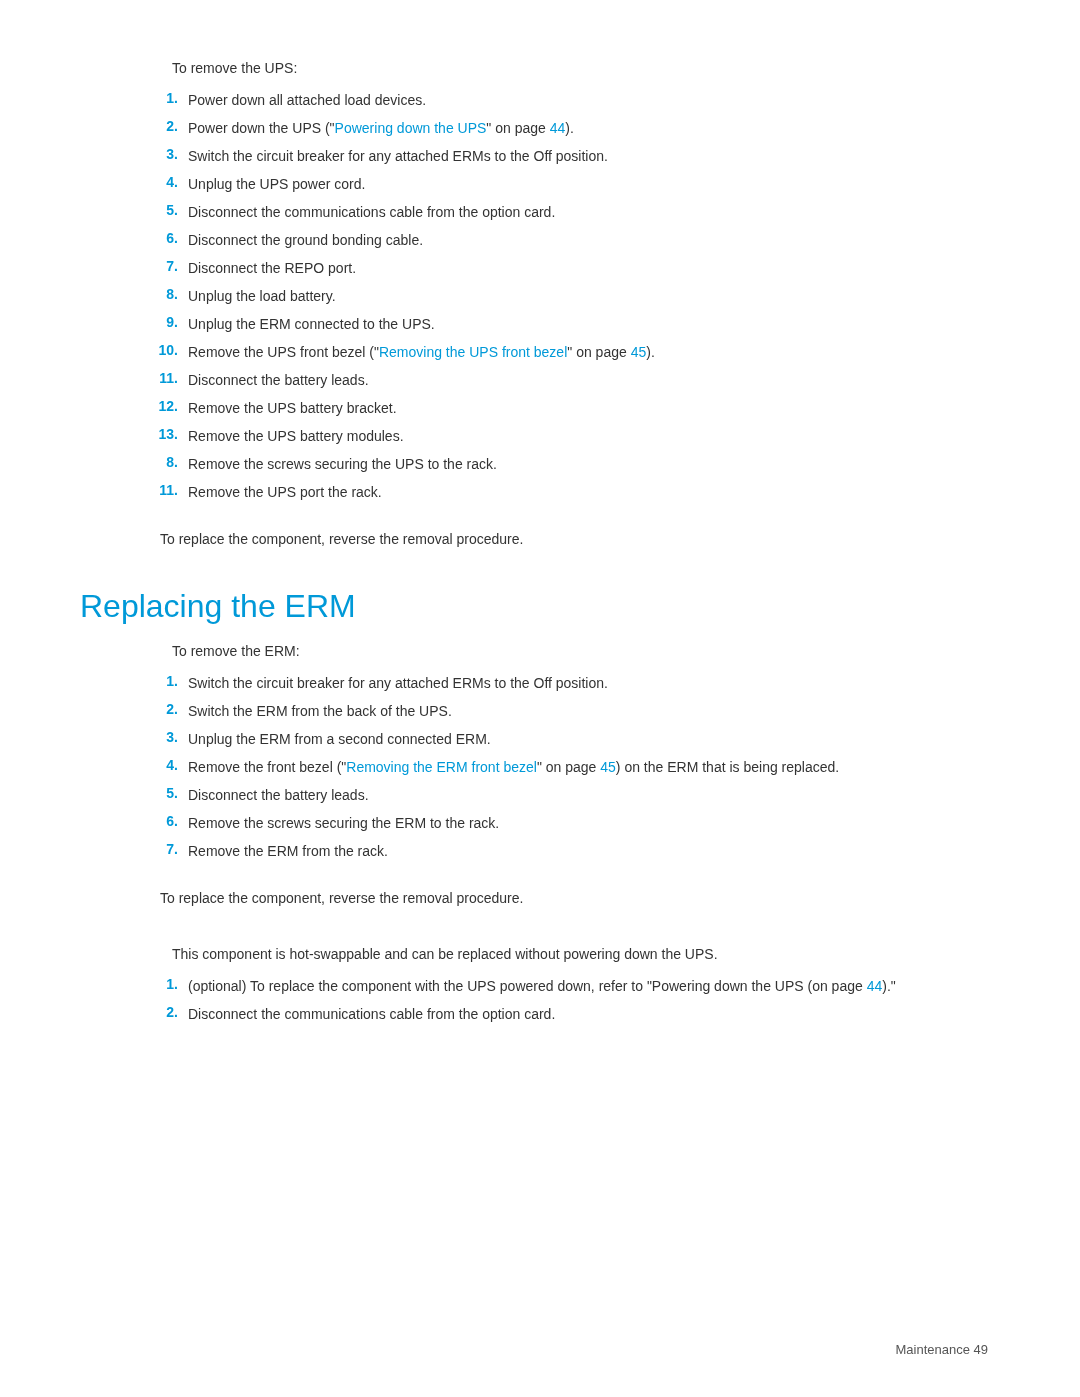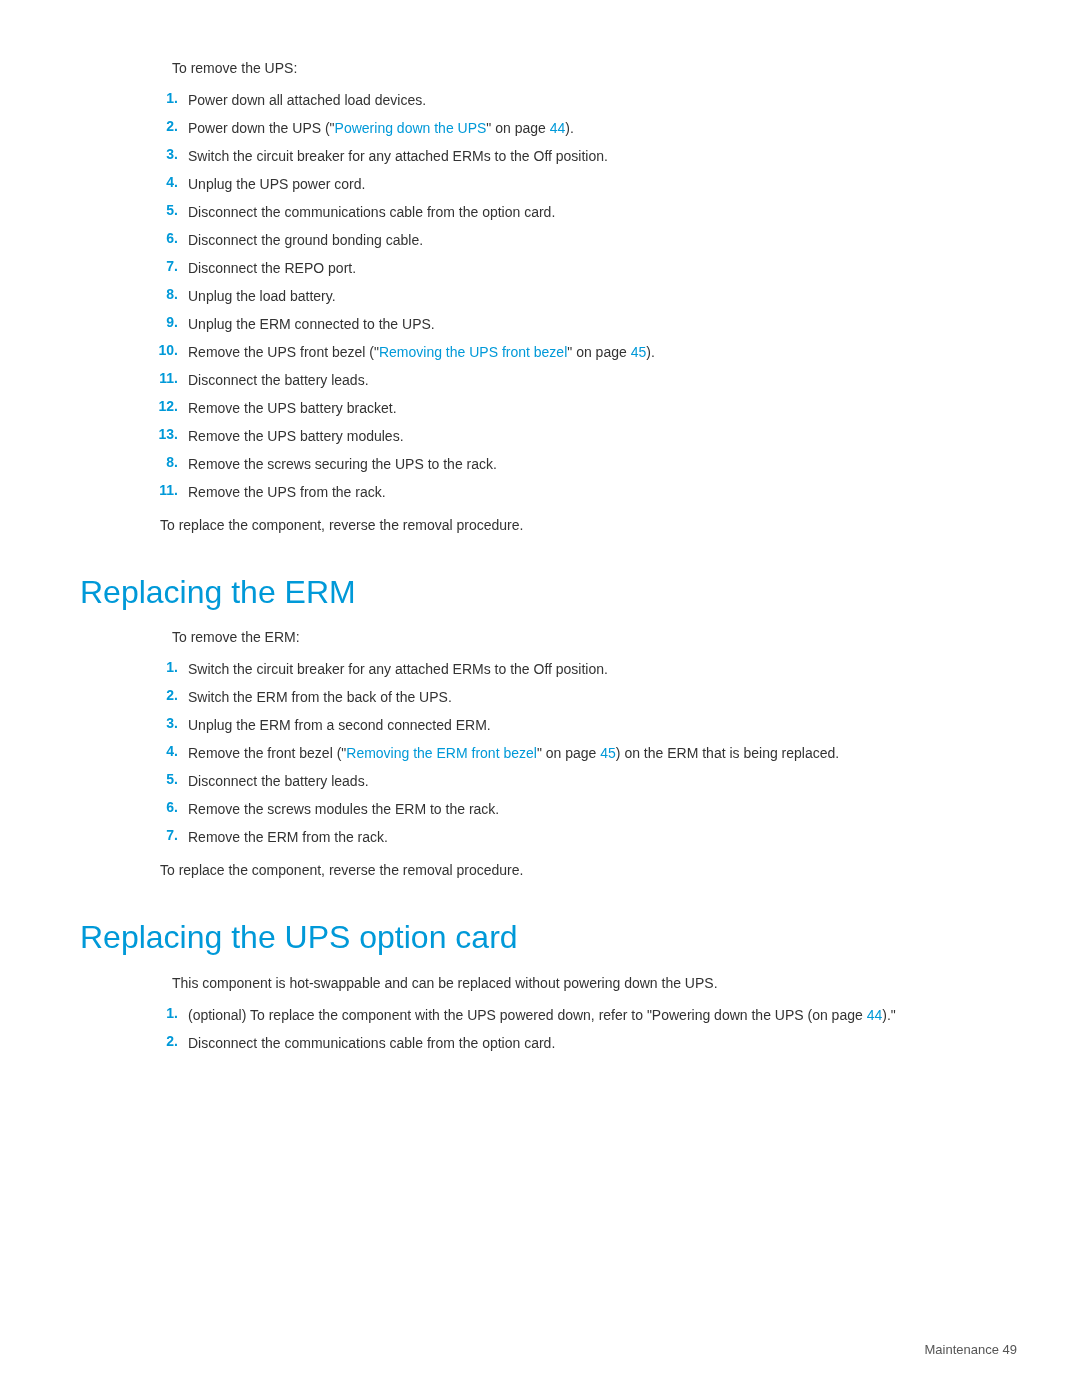--- a/index.html
+++ b/index.html
@@ -67,29 +67,29 @@
       line-height: 1.5;
     }
 
     a.inline-link {
       color: #0099d8;
       text-decoration: none;
     }
 
     .closing-text {
       margin-left: 80px;
-      margin-top: 14px;
+      margin-top: 28px;
       font-size: 14px;
       color: #333;
     }
 
     .footer {
       position: absolute;
       bottom: 40px;
-      right: 63px;
+      right: 92px;
       font-size: 13px;
       color: #555;
     }
   </style>
 </head>
 <body>
 
 <div>
 
   <div class="section">
@@ -146,21 +146,21 @@
       <li>
         <span class="num">13.</span>
         <span class="text">Remove the UPS battery modules.</span>
       </li>
       <li>
         <span class="num">8.</span>
         <span class="text">Remove the screws securing the UPS to the rack.</span>
       </li>
       <li>
         <span class="num">11.</span>
-        <span class="text">Remove the UPS from the rack.</span>
+        <span class="text">Remove the UPS port the rack.</span>
       </li>
     </ol>
     <p class="closing-text">To replace the component, reverse the removal procedure.</p>
   </div>
 
   <div class="section">
     <h1 class="section-title">Replacing the ERM</h1>
     <p class="intro-text">To remove the ERM:</p>
     <ol class="ordered-list">
       <li>
@@ -178,32 +178,31 @@
       <li>
         <span class="num">4.</span>
         <span class="text">Remove the front bezel ("<a class="inline-link">Removing the ERM front bezel</a>" on page <a class="inline-link">45</a>) on the ERM that is being replaced.</span>
       </li>
       <li>
         <span class="num">5.</span>
         <span class="text">Disconnect the battery leads.</span>
       </li>
       <li>
         <span class="num">6.</span>
-        <span class="text">Remove the screws modules the ERM to the rack.</span>
+        <span class="text">Remove the screws securing the ERM to the rack.</span>
       </li>
       <li>
         <span class="num">7.</span>
         <span class="text">Remove the ERM from the rack.</span>
       </li>
     </ol>
     <p class="closing-text">To replace the component, reverse the removal procedure.</p>
   </div>
 
   <div class="section">
-    <h1 class="section-title">Replacing the UPS option card</h1>
     <p class="intro-text">This component is hot-swappable and can be replaced without powering down the UPS.</p>
     <ol class="ordered-list">
       <li>
         <span class="num">1.</span>
         <span class="text">(optional) To replace the component with the UPS powered down, refer to "Powering down the UPS (on page <a class="inline-link">44</a>)."</span>
       </li>
       <li>
         <span class="num">2.</span>
         <span class="text">Disconnect the communications cable from the option card.</span>
       </li>

